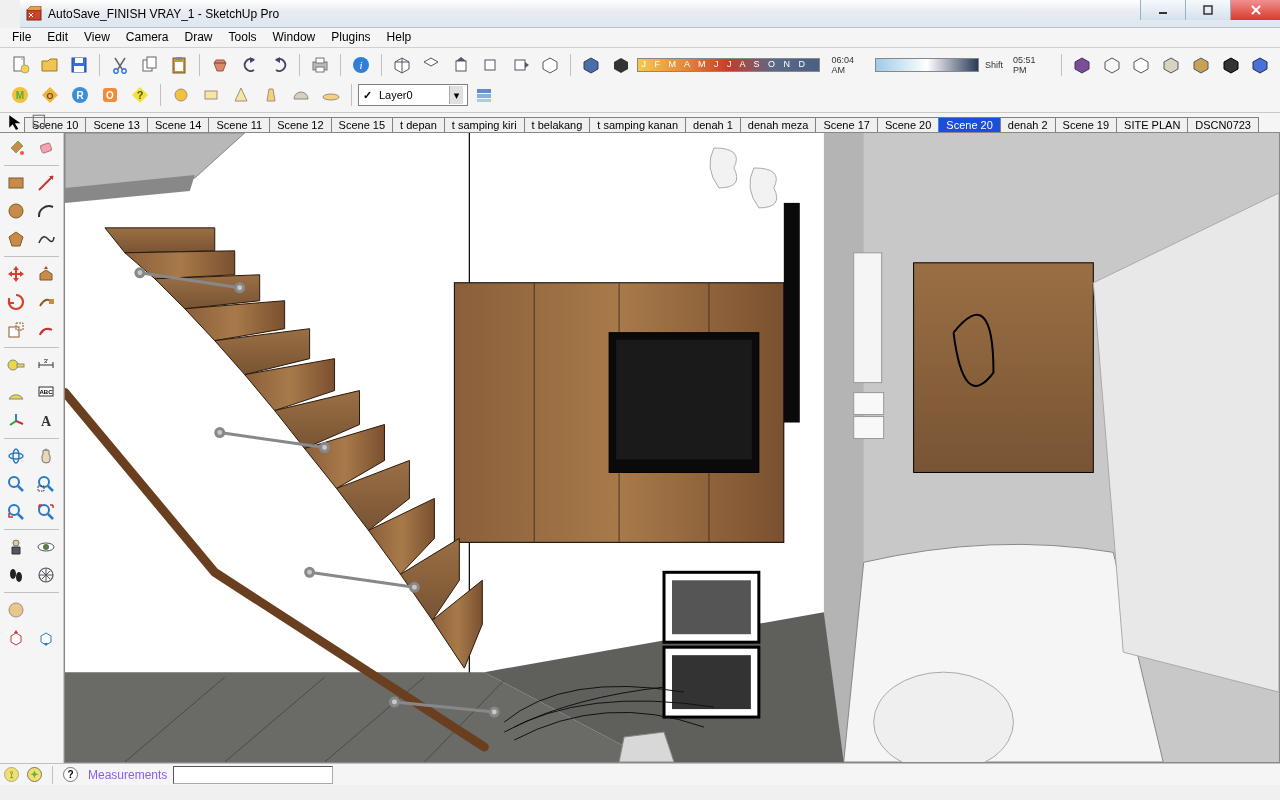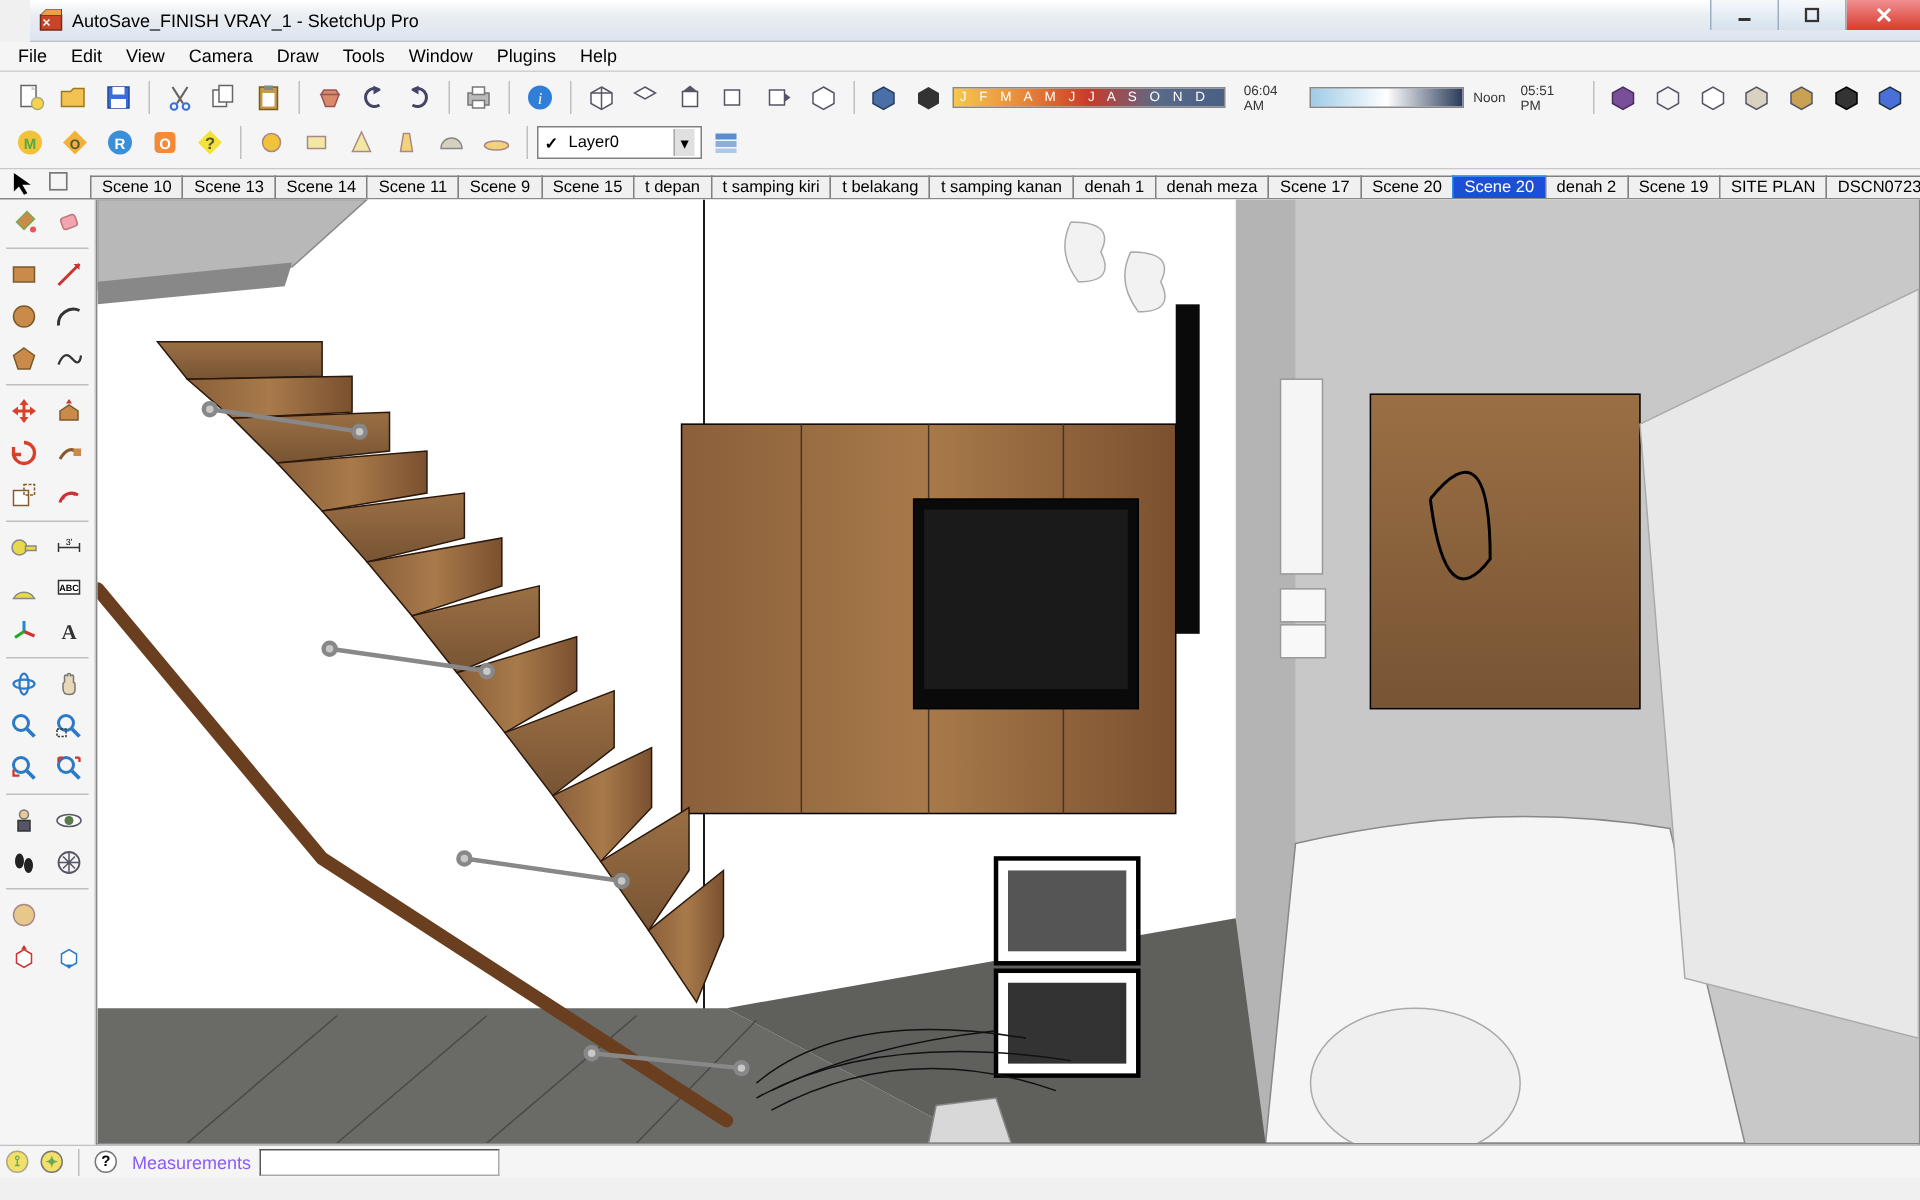--- a/index.html
+++ b/index.html
@@ -25,21 +25,21 @@
 .tb-btn{width:28px;height:26px;display:inline-flex;align-items:center;justify-content:center;border:1px solid transparent;border-radius:3px;}
 .tb-sep{width:1px;height:22px;background:#c0c0c0;margin:0 4px;}
 .tb-btn svg{width:20px;height:20px;}
 .shadowbar{height:14px;border:1px solid #888;display:inline-flex;width:270px;}
 .time-label{font-size:9px;color:#333;margin:0 4px;}
 .layer-combo{height:22px;width:110px;border:1px solid #808080;background:#fff;font-size:11px;padding:1px 4px;display:flex;align-items:center;}
 .layer-combo .chk{width:12px;height:12px;display:inline-block;margin-right:4px;font-weight:bold;}
 .combo-arrow{margin-left:auto;width:14px;height:18px;background:#e0e0e0;border-left:1px solid #aaa;display:flex;align-items:center;justify-content:center;}
 
 
-.scenetabs{height:20px;background:#f5f5f5;display:flex;align-items:flex-end;padding-left:60px;position:relative;border-bottom:1px solid #888;overflow:hidden;}
+.scenetabs{height:20px;background:#f5f5f5;display:flex;align-items:flex-end;padding-left:24px;position:relative;border-bottom:1px solid #888;overflow:hidden;}
 .scenetabs .pre-tool{position:absolute;left:6px;bottom:2px;display:flex;gap:4px;}
 .scenetab{padding:1px 7px;font-size:11px;border:1px solid #808080;border-bottom:none;background:#f0f0f0;margin-right:-1px;white-space:nowrap;cursor:default;}
 .scenetab.active{background:#1d4ed8;color:#fff;border-color:#2f8fe8;}
 
 
 .main-area{display:flex;height:630px;}
 .left-tools{width:64px;background:#f5f5f5;border-right:1px solid #c8c8c8;padding:2px;display:flex;flex-direction:column;gap:2px;overflow:hidden;}
 .tool-row{display:flex;gap:2px;}
 .tool-btn{width:28px;height:26px;border:1px solid transparent;border-radius:3px;display:flex;align-items:center;justify-content:center;}
 .tool-btn svg{width:20px;height:20px;}
@@ -217,21 +217,21 @@
     <span class="tb-btn">
         <svg viewBox="0 0 20 20">
           <path d="M3 7 L10 3 L17 7 L17 14 L10 18 L3 14 Z" fill="#333"></path>
         </svg>
       </span>
     <div class="shadowbar" style="width:185px;background:linear-gradient(90deg,#f5c84a,#e88a3a,#c93a2a,#5a6a88,#4a5f84);position:relative;">
       <span style="position:absolute;left:4px;top:0;font-size:9px;color:#fff;letter-spacing:3px;text-align:right;">J  F  M  A  M  J  J  A  S  O  N  D</span>
     </div>
     <span class="time-label" style="margin-left:10px;">06:04 AM</span>
     <div class="shadowbar" style="width:105px;background:linear-gradient(90deg,#9fcbe8,#fff,#2a3a5a);"></div>
-    <span class="time-label">Noon</span>
+    <span class="time-label">Shift</span>
     <span class="time-label">05:51 PM</span>
     <span class="tb-sep"></span>
 
     <span class="tb-btn">
         <svg viewBox="0 0 20 20">
           <path d="M3 7 L10 3 L17 7 L17 14 L10 18 L3 14 Z" fill="#7a4f9a" stroke="#4a2f5f"></path>
         </svg>
       </span>
     <span class="tb-btn">
         <svg viewBox="0 0 20 20">
@@ -354,21 +354,21 @@
     <span class="tool-btn" style="width:20px;height:16px">
         <svg viewBox="0 0 16 16" width="14" height="14">
           <rect x="2" y="2" width="10" height="10" fill="none" stroke="#777"></rect>
         </svg>
       </span>
   </div>
   <div class="scenetab">Scene 10</div>
     <div class="scenetab">Scene 13</div>
     <div class="scenetab">Scene 14</div>
     <div class="scenetab">Scene 11</div>
-    <div class="scenetab">Scene 9</div>
+    <div class="scenetab">Scene 12</div>
     <div class="scenetab">Scene 15</div>
     <div class="scenetab">t depan</div>
     <div class="scenetab">t samping kiri</div>
     <div class="scenetab">t belakang</div>
     <div class="scenetab">t samping kanan</div>
     <div class="scenetab">denah 1</div>
     <div class="scenetab">denah meza</div>
     <div class="scenetab">Scene 17</div>
     <div class="scenetab">Scene 20</div>
     <div class="scenetab active">Scene 20</div>

